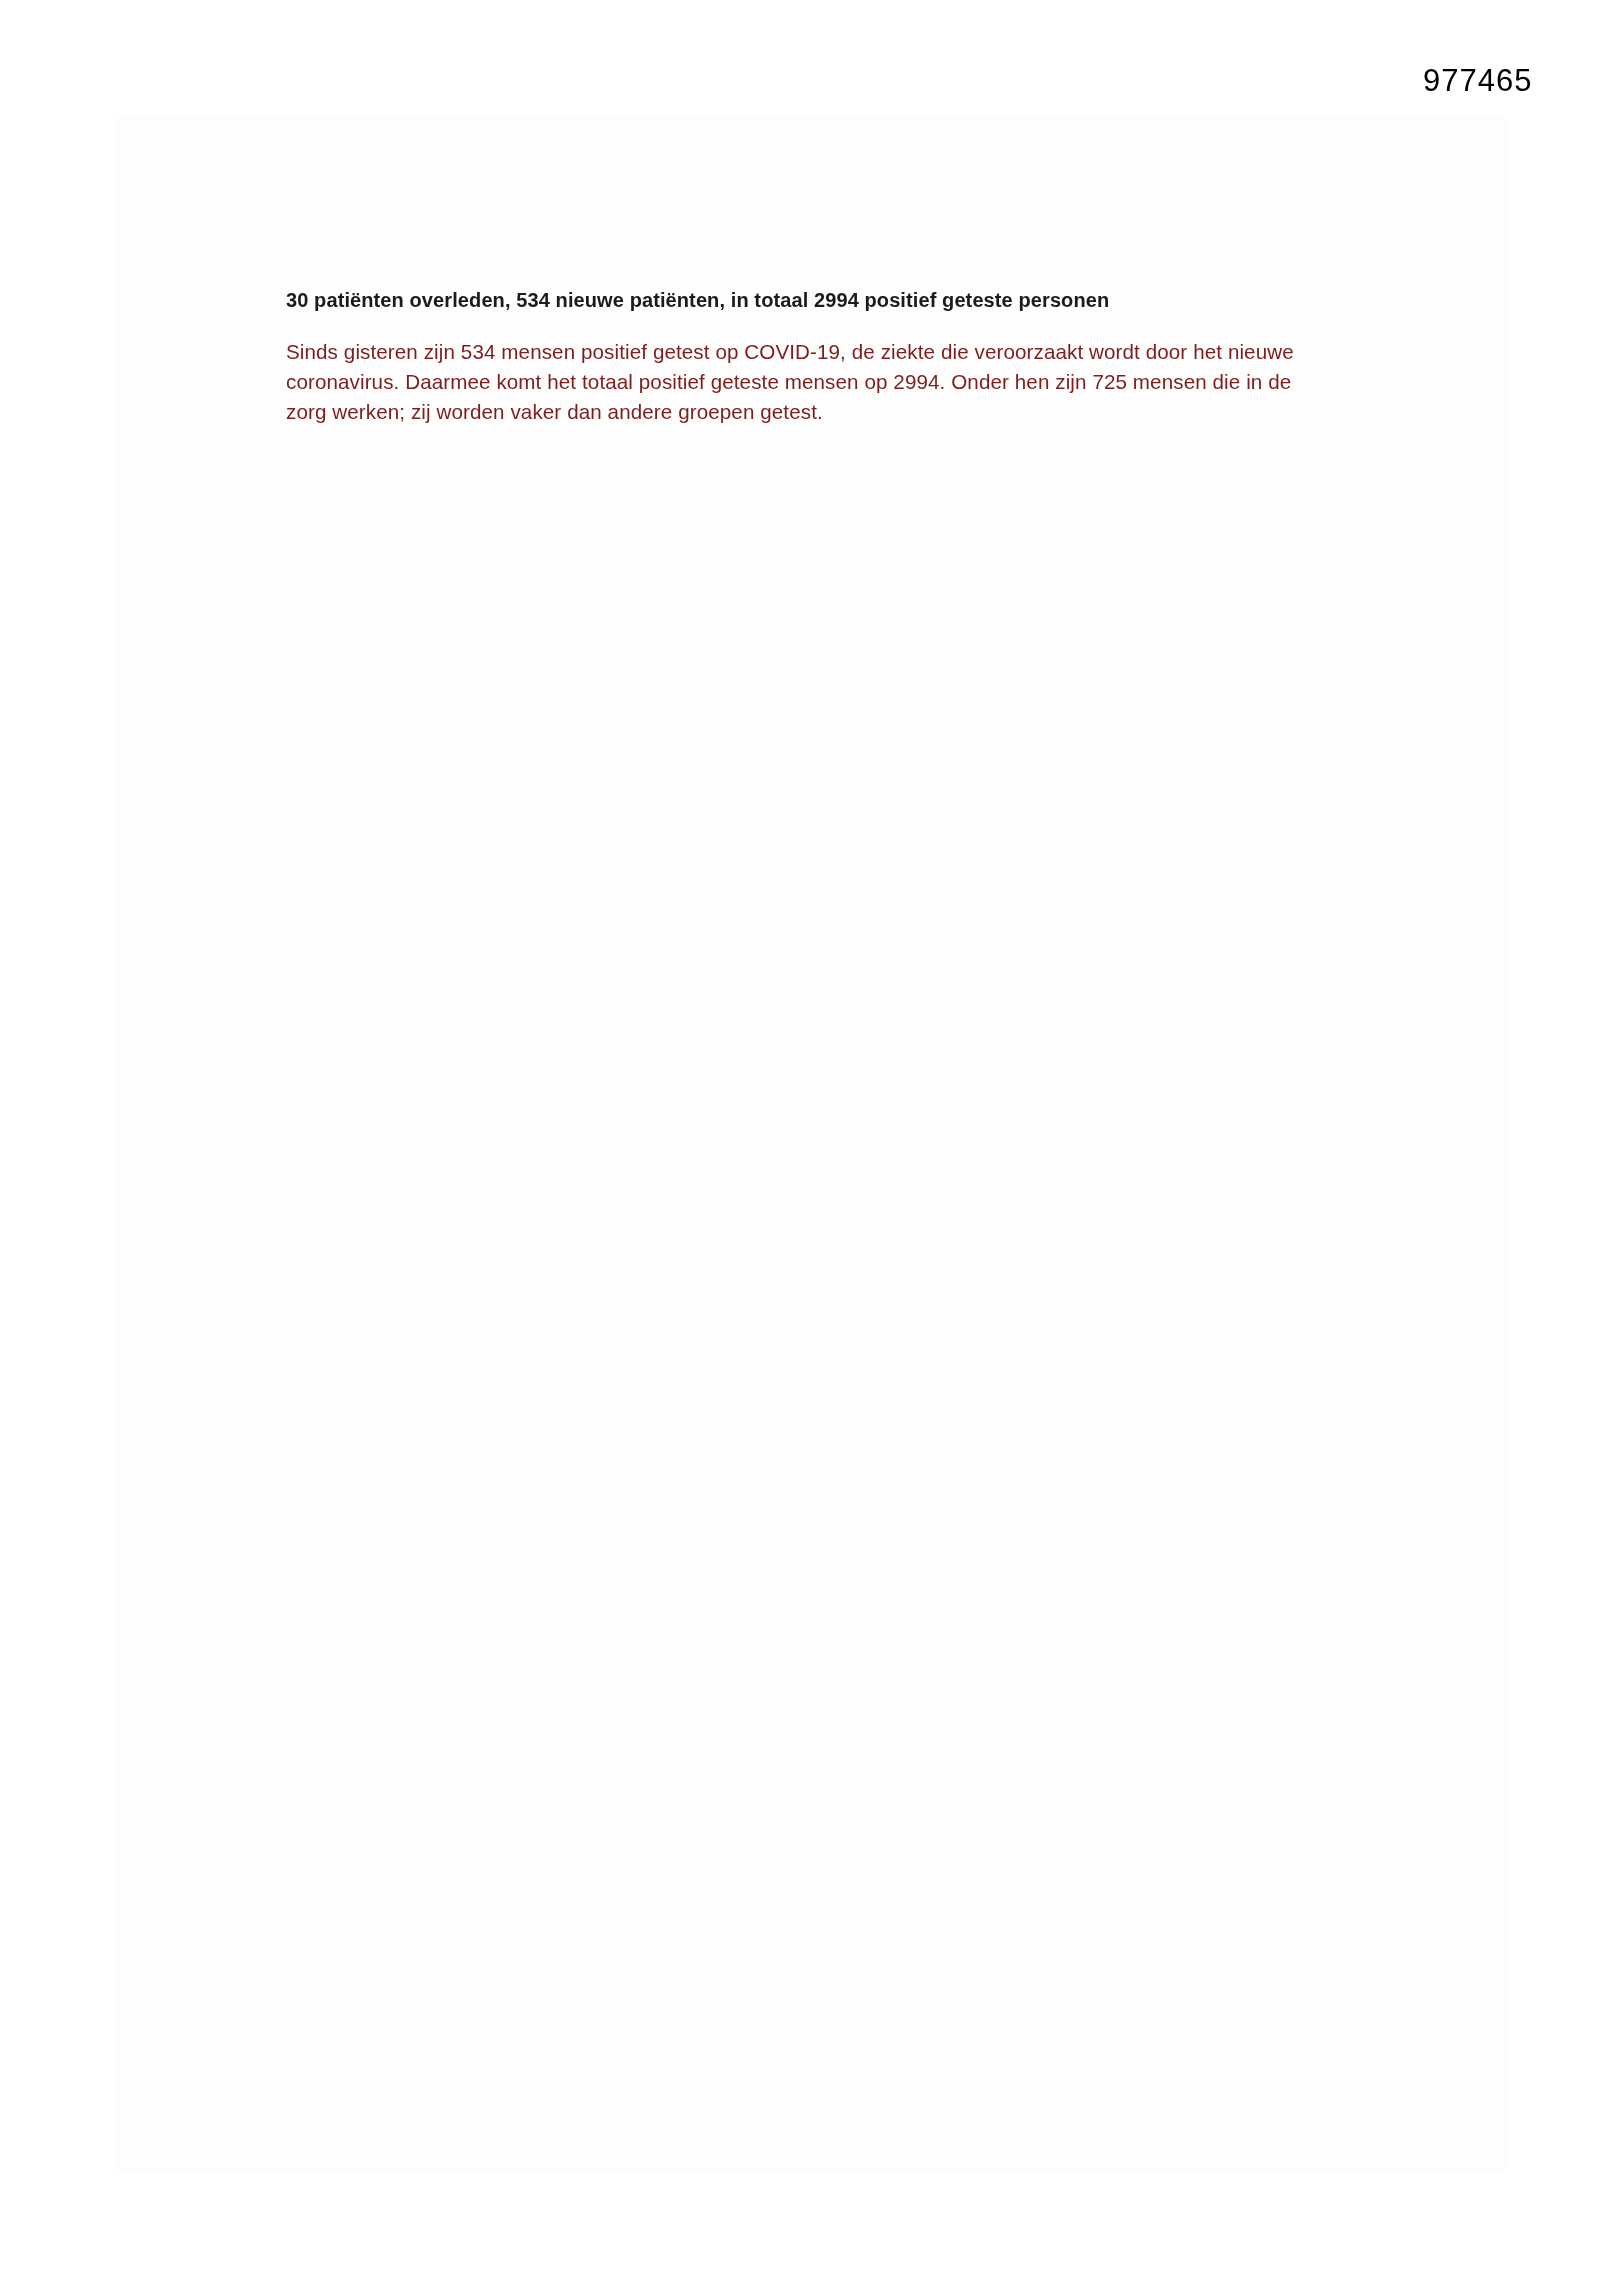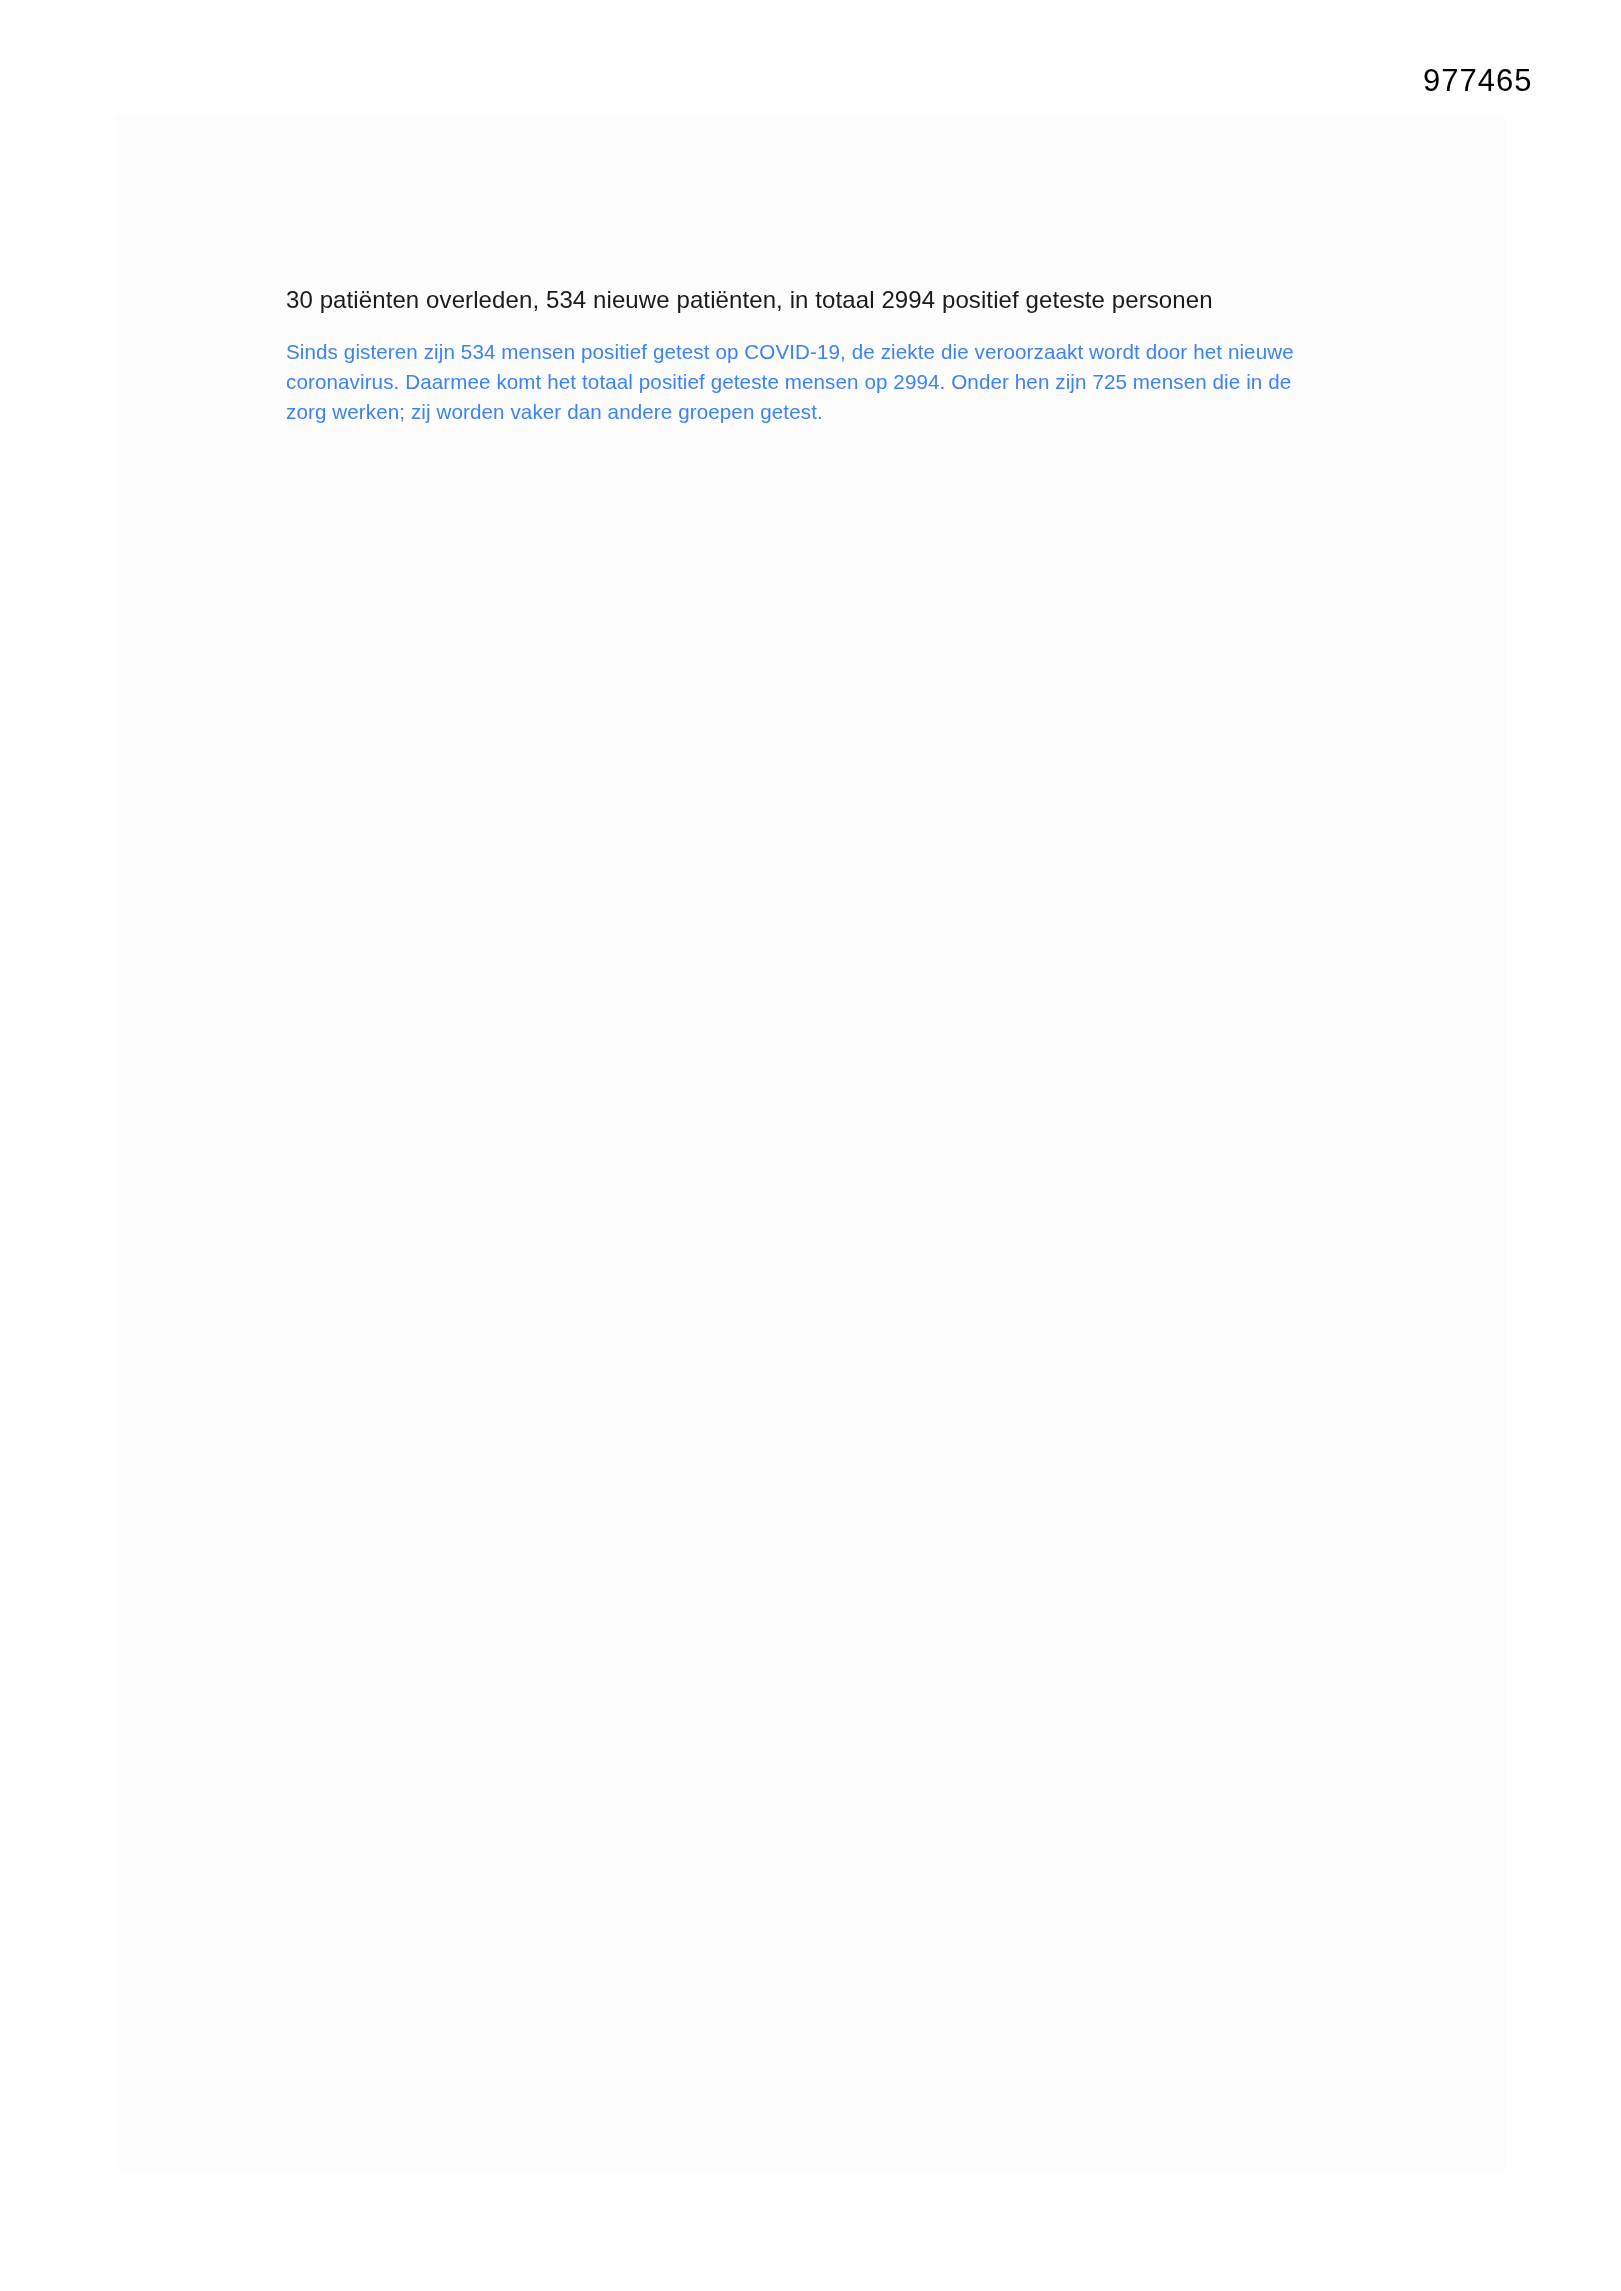--- a/index.html
+++ b/index.html
@@ -33,30 +33,30 @@
     height: 2055px;
     background: #fdfdfd;
   }
   .content {
     position: absolute;
     left: 170px;
     top: 169px;
     width: 1074px;
   }
   .doc-heading {
-    font-size: 24px;
-    font-weight: normal;
+    font-size: 20px;
+    font-weight: bold;
     color: #1b1b1b;
     line-height: 30px;
     margin-bottom: 21.6px;
     letter-spacing: 0.1px;
   }
   .doc-paragraph {
     font-size: 20.6px;
-    color: #3b82f6;
+    color: #7f1d1d;
     line-height: 30px;
     margin-bottom: 19.6px;
     white-space: pre-line;
     letter-spacing: 0.1px;
   }
 </style>
 </head>
 <body>
 
 <div class="canvas">

